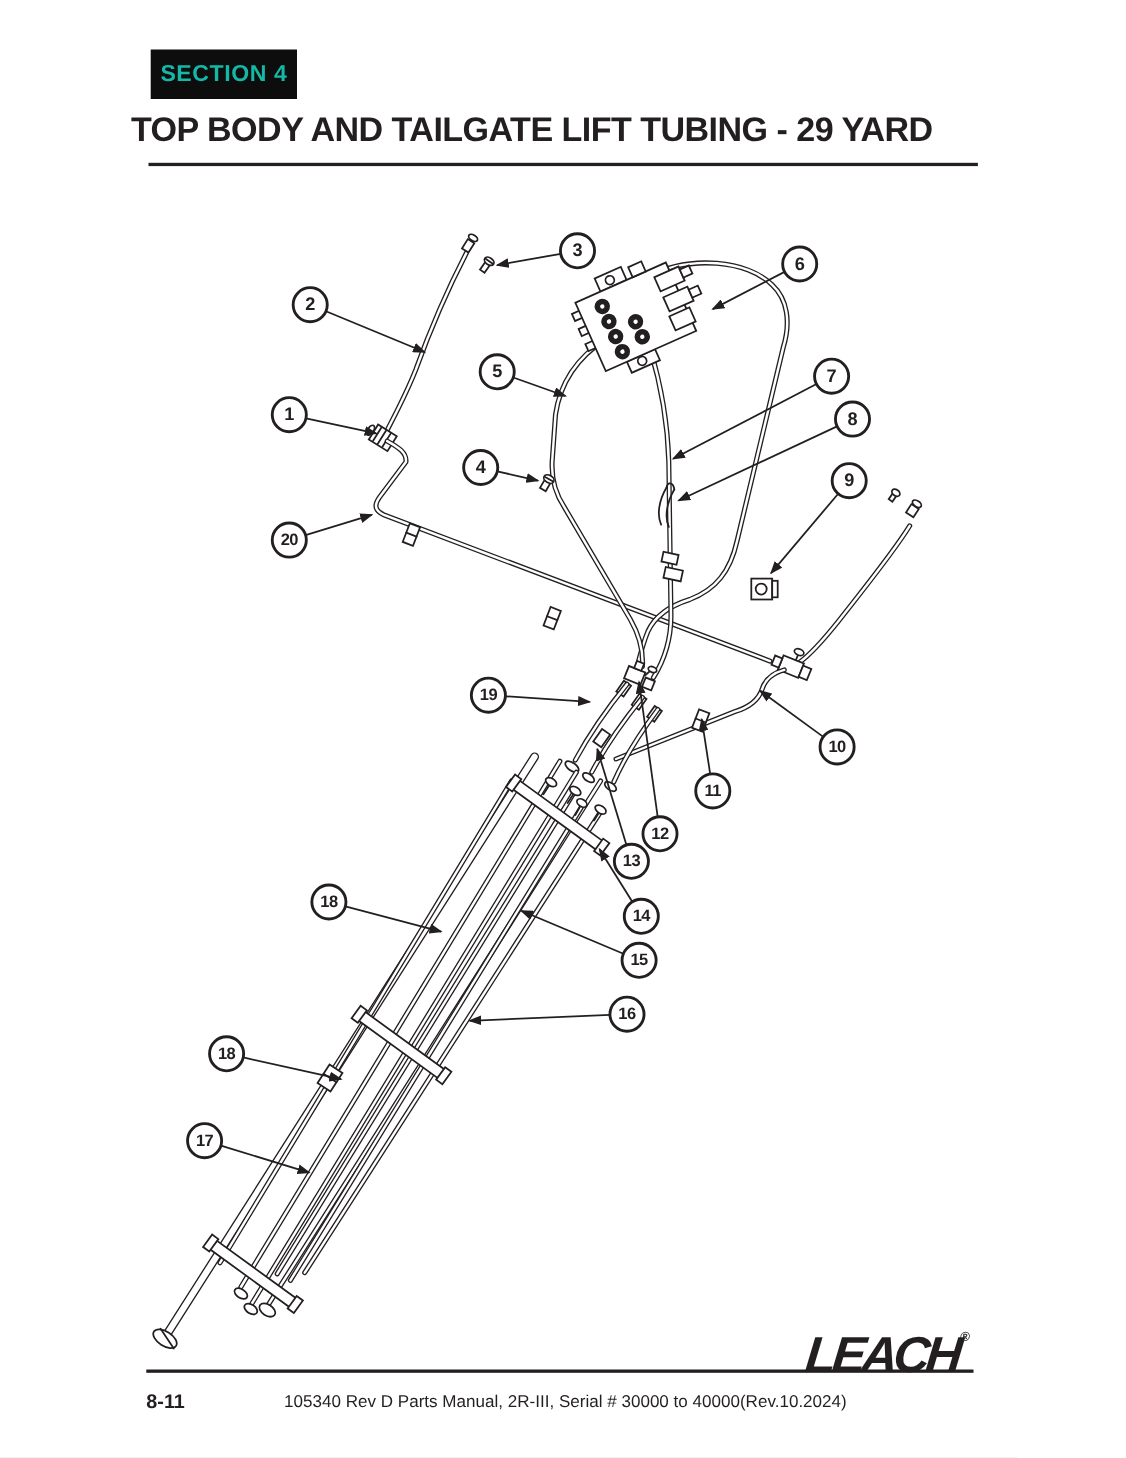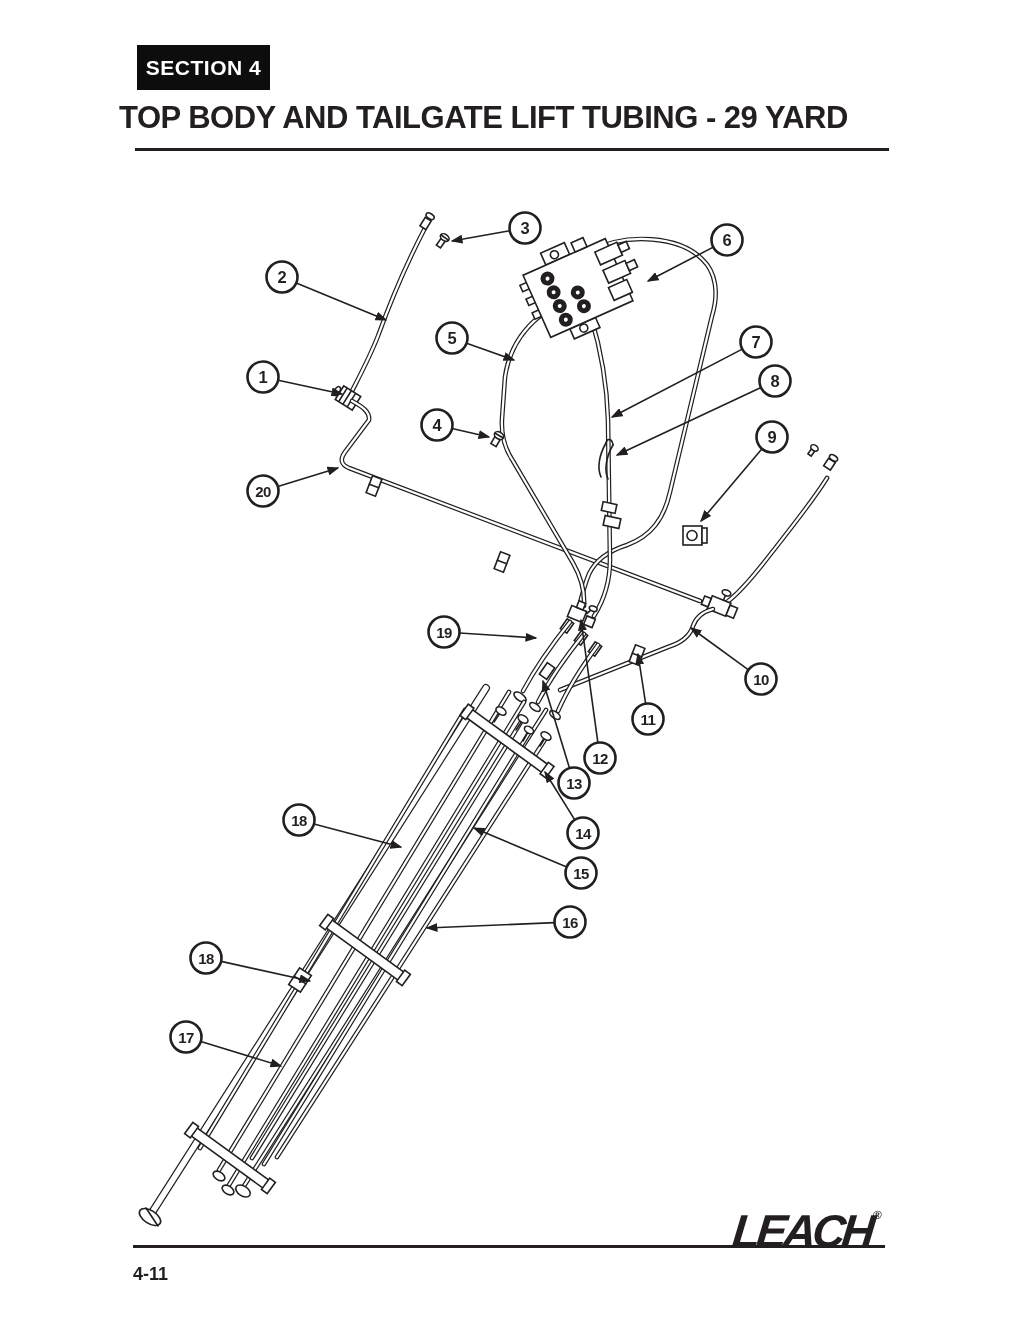--- a/index.html
+++ b/index.html
@@ -4,21 +4,21 @@
 <style>
   html,body{margin:0;padding:0;background:#e8e8e8;}
   #page{
     position:relative;width:1024px;height:1325px;background:#ffffff;
     font-family:"Liberation Sans", sans-serif;color:#231f20;overflow:hidden;
     margin:0 auto;
   }
   
   .section-badge{
     position:absolute;left:137px;top:45px;width:133px;height:45px;
-    background:#0d0d0d;color:#ffffff;display:flex;align-items:center;justify-content:center;
+    background:#0d0d0d;color:#14b8a6;display:flex;align-items:center;justify-content:center;
     font-weight:700;font-size:21px;letter-spacing:0.5px;
   }
   .page-title{
     position:absolute;left:119px;top:100px;width:800px;
     font-weight:700;font-size:31px;letter-spacing:-0.5px;white-space:nowrap;
   }
   .title-rule{
     position:absolute;left:135px;top:148px;width:754px;height:3px;background:#231f20;
   }
   
@@ -389,14 +389,15 @@
         <g>
           <line x1="277.8188402270339" y1="486.4555556637096" x2="338" y2="468" class="leader" marker-end="url(#arw)"></line>
           <circle cx="263" cy="491" r="15.5" class="callout-circle"></circle>
           <text x="263" y="491" text-anchor="middle" dominant-baseline="central" class="callout-text" font-size="15" letter-spacing="-0.5">20</text>
         </g>
       </g>
   </svg>
 
   <div class="footer-rule"></div>
   <div class="brand-logo"><span>LEACH</span><sup>®</sup></div>
-  <div class="page-number">4-11</div>
+  <div class="page-number">8-11</div>
+  <div class="manual-info">105340 Rev D Parts Manual, 2R-III, Serial # 30000 to 40000(Rev.10.2024)</div>
 </div>
 
 </body></html>

